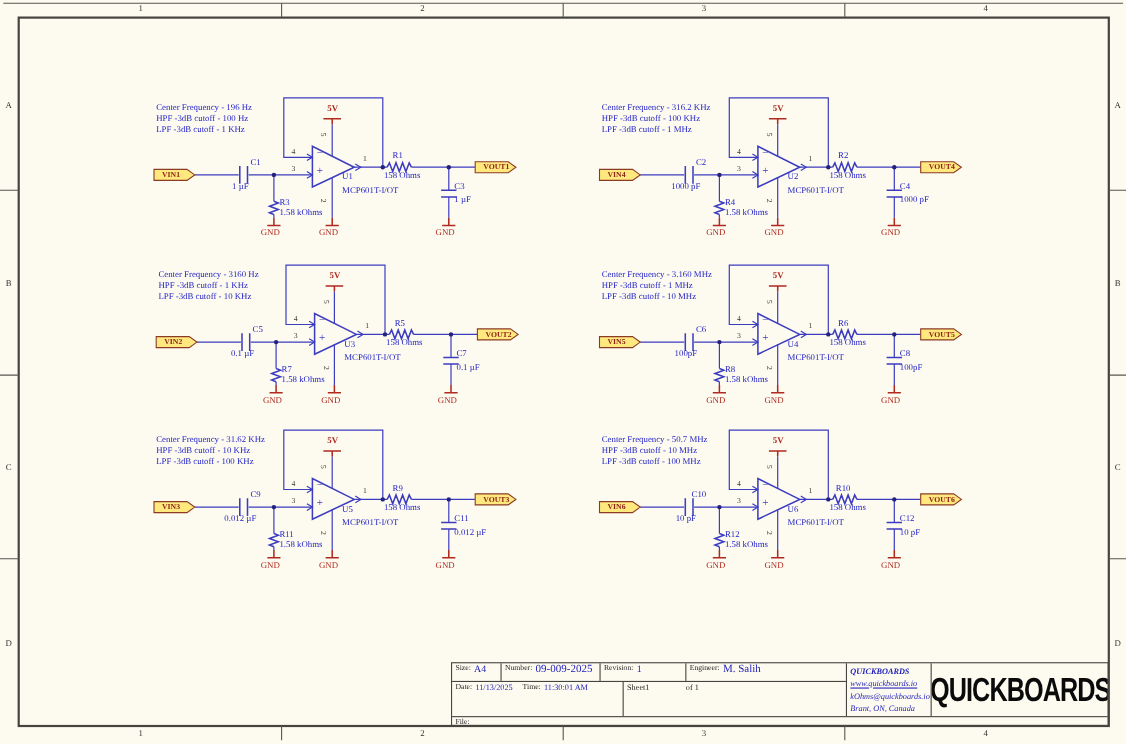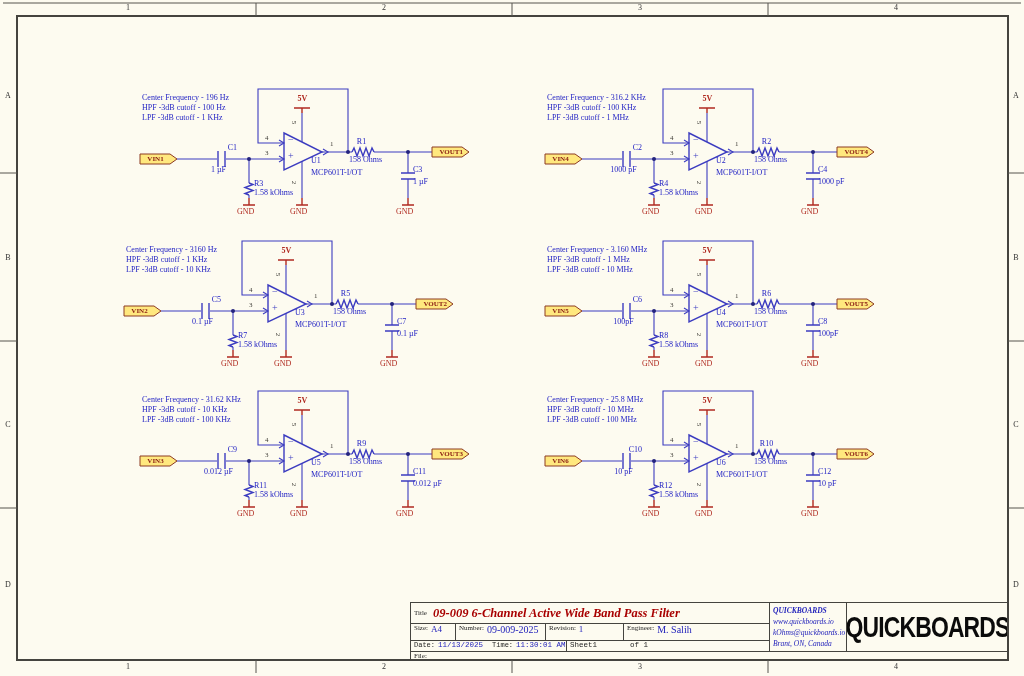--- a/index.html
+++ b/index.html
@@ -53,33 +53,33 @@
   .l-5v{left:163px;top:9px;width:19px;text-align:center;color:var(--pwr);font-weight:bold;}
   .gnd{top:122px;width:25px;text-align:left;color:var(--pwr);}
   .l-g1{left:107px}.l-g2{left:160px}.l-g3{left:266px}
   
   .tb{position:absolute;left:410px;top:602px;width:598px;height:58px;
       border:1px solid var(--frame);box-sizing:border-box;
       display:grid;grid-template-columns:358px 77px 1fr;grid-template-rows:48px 1fr;}
   .tb-main{grid-column:1;grid-row:1;display:flex;flex-direction:column;}
   .tb-r1{height:21px;border-bottom:1px solid var(--frame);display:flex;align-items:center;gap:6px;padding-left:3px;box-sizing:border-box;}
   .tb-r2{height:17px;border-bottom:1px solid var(--frame);display:flex;box-sizing:border-box;}
-  .tb-r3{flex:1;display:flex;font-family:Liberation Mono, monospace;}
+  .tb-r3{flex:1;display:flex;}
   .c{display:flex;align-items:flex-start;gap:3px;padding-left:3px;box-sizing:border-box;}
   .bl{border-left:1px solid var(--frame)}
   .lbl{font-size:7px;color:#1f1f1f;}
   .v{color:var(--tbblue);}
   .v9{font-size:9px}.v10{font-size:10px}
   .v7{font-size:7.5px;color:var(--tbblue)}
   .d7{font-size:7.5px;color:#1f1f1f}
   .tb-title{font-weight:bold;font-style:italic;font-size:12.5px;color:var(--tred);white-space:nowrap;}
   .tb-co{grid-column:2;grid-row:1;border-left:1px solid var(--frame);padding:2px 3px;
          font-style:italic;font-size:7.5px;line-height:11px;color:var(--tbblue);box-sizing:border-box;}
   .co-name{font-weight:bold}
-  .co-web{}
+  .co-web{text-decoration:underline}
   .tb-logo{grid-column:3;grid-row:1;border-left:1px solid var(--frame);
            display:flex;align-items:center;justify-content:center;overflow:hidden;}
   .tb-logo span{font-family:"Liberation Sans",sans-serif;font-weight:bold;font-size:27px;
                 letter-spacing:-1px;transform:scale(0.85,1.12);color:#0b0b0b;white-space:nowrap;}
   .tb-file{grid-column:1/4;grid-row:2;border-top:1px solid var(--frame);display:flex;
            align-items:center;gap:23px;padding-left:3px;box-sizing:border-box;}
 </style>
 </head>
 <body>
 
@@ -221,21 +221,21 @@
     <span class="t pn l-p5 rot">5</span>
     <span class="t pn l-p2 rot">2</span>
     <span class="t l-min">−</span>
     <span class="t l-plu">+</span>
     <span class="t l-5v">5V</span>
     <span class="t gnd l-g1">GND</span>
     <span class="t gnd l-g2">GND</span>
     <span class="t gnd l-g3">GND</span>
   </div>
 
-  <div class="blk" style="left:114px;top:237px">
+  <div class="blk" style="left:132px;top:237px">
     <svg width="345" height="140" viewBox="0 0 345 140">
       <path class="wr" d="M47,74H87M96,74H154M119,74V98M119,110V113M172,28V57M172,76V113M192,67H222M244,67H302M218,67V4H128V58H154M278,67V88M278,94V113"></path>
       <path class="wr" d="M149,55l5,3l-5,3M149,71l5,3l-5,3M193,64l5,3l-5,3"></path>
       <use href="#sy-opamp" x="154" y="48" class="cmp"></use>
       <use href="#sy-capv" x="88" y="66" class="cmp"></use>
       <use href="#sy-resv" x="119" y="98" class="cmp"></use>
       <use href="#sy-resh" x="222" y="67" class="cmp"></use>
       <use href="#sy-caph" x="271" y="88" class="cmp"></use>
       <use href="#sy-vcc" x="172" y="23" class="pw"></use>
       <use href="#sy-gnd" x="119" y="113" class="pw"></use>
@@ -381,21 +381,21 @@
       <use href="#sy-vcc" x="172" y="23" class="pw"></use>
       <use href="#sy-gnd" x="119" y="113" class="pw"></use>
       <use href="#sy-gnd" x="172" y="113" class="pw"></use>
       <use href="#sy-gnd" x="278" y="113" class="pw"></use>
       <use href="#sy-port" x="10" y="69" class="prt"></use>
       <use href="#sy-port" x="302" y="62" class="prt"></use>
       <circle class="dot" cx="119" cy="74" r="2"></circle>
       <circle class="dot" cx="218" cy="67" r="2"></circle>
       <circle class="dot" cx="278" cy="67" r="2"></circle>
     </svg>
-    <span class="t ann a0">Center Frequency - 25.8 MHz</span>
+    <span class="t ann a0">Center Frequency - 50.7 MHz</span>
     <span class="t ann a1">HPF -3dB cutoff - 10 MHz</span>
     <span class="t ann a2">LPF -3dB cutoff - 100 MHz</span>
     <span class="t l-vin">VIN6</span>
     <span class="t l-vout">VOUT6</span>
     <span class="t l-cref ctr">C10</span>
     <span class="t l-cval ctr">10 pF</span>
     <span class="t l-rref">R12</span>
     <span class="t l-rval">1.58 kOhms</span>
     <span class="t l-uref">U6</span>
     <span class="t l-upart">MCP601T-I/OT</span>
@@ -411,24 +411,20 @@
     <span class="t l-min">−</span>
     <span class="t l-plu">+</span>
     <span class="t l-5v">5V</span>
     <span class="t gnd l-g1">GND</span>
     <span class="t gnd l-g2">GND</span>
     <span class="t gnd l-g3">GND</span>
   </div>
 
   <div class="tb">
     <div class="tb-main">
-      <div class="tb-r1">
-        <span class="lbl">Title</span>
-        <span class="tb-title">09-009 6-Channel Active Wide Band Pass Filter</span>
-      </div>
       <div class="tb-r2">
         <div class="c" style="width:44px">
           <span class="lbl">Size:</span>
           <span class="v v9">A4</span>
         </div>
         <div class="c bl" style="width:90px">
           <span class="lbl">Number:</span>
           <span class="v v10">09-009-2025</span>
         </div>
         <div class="c bl" style="width:78px">

